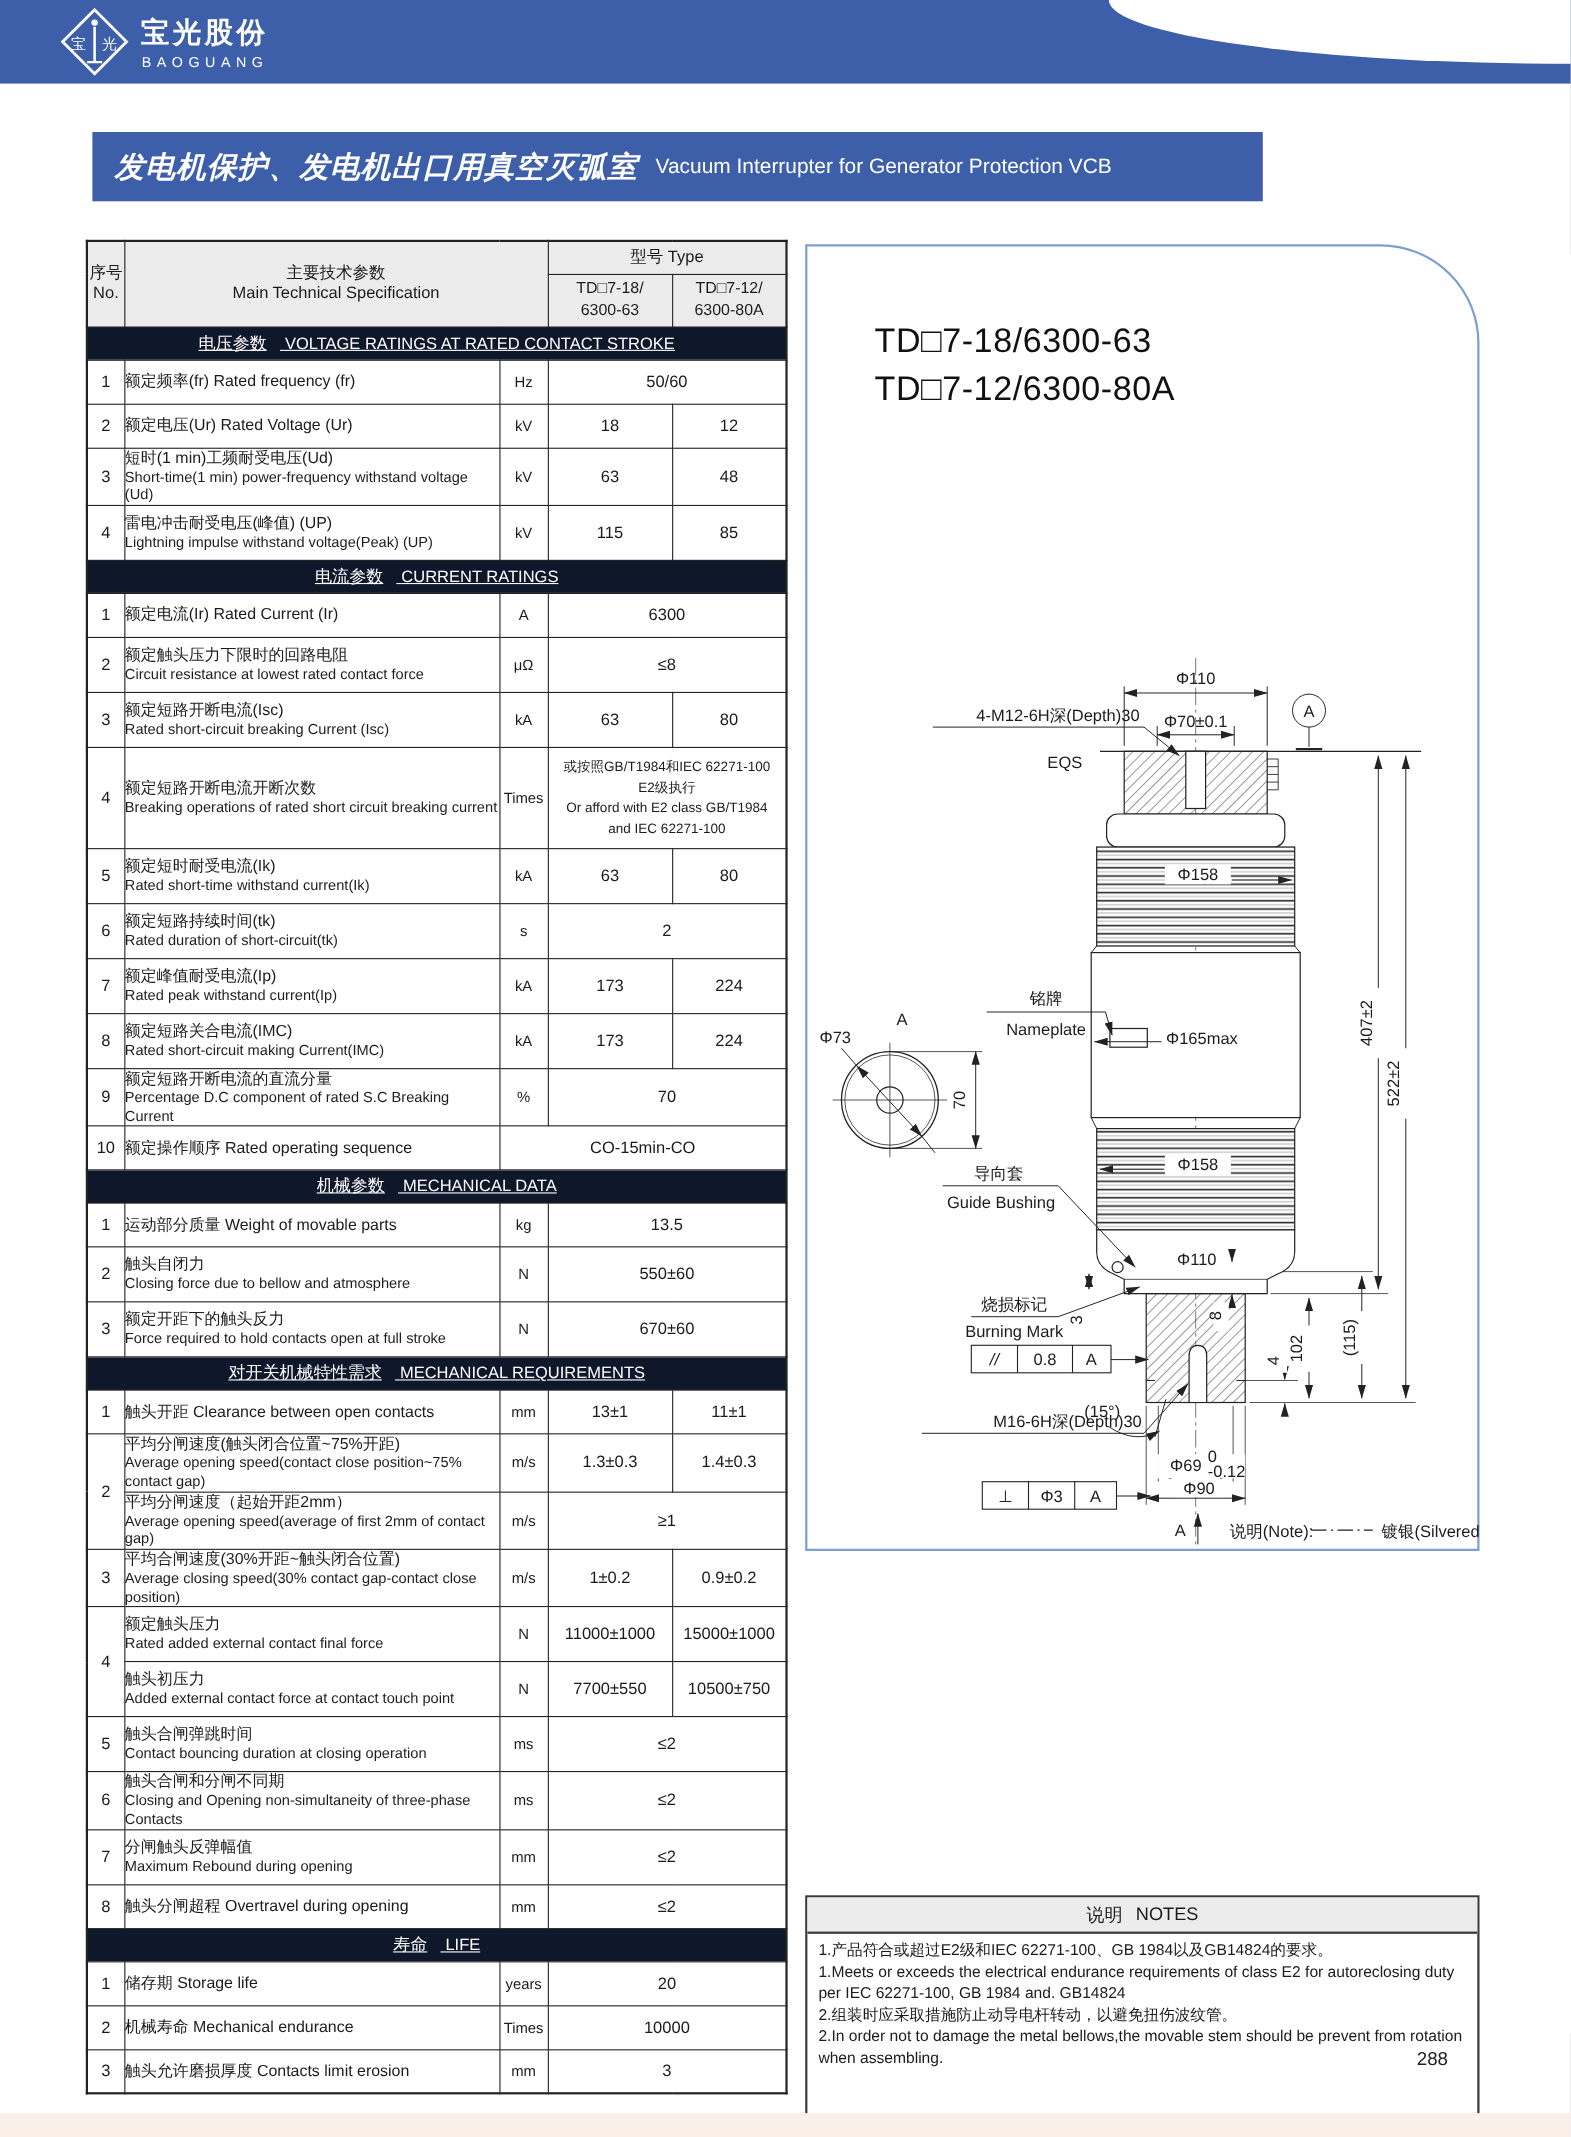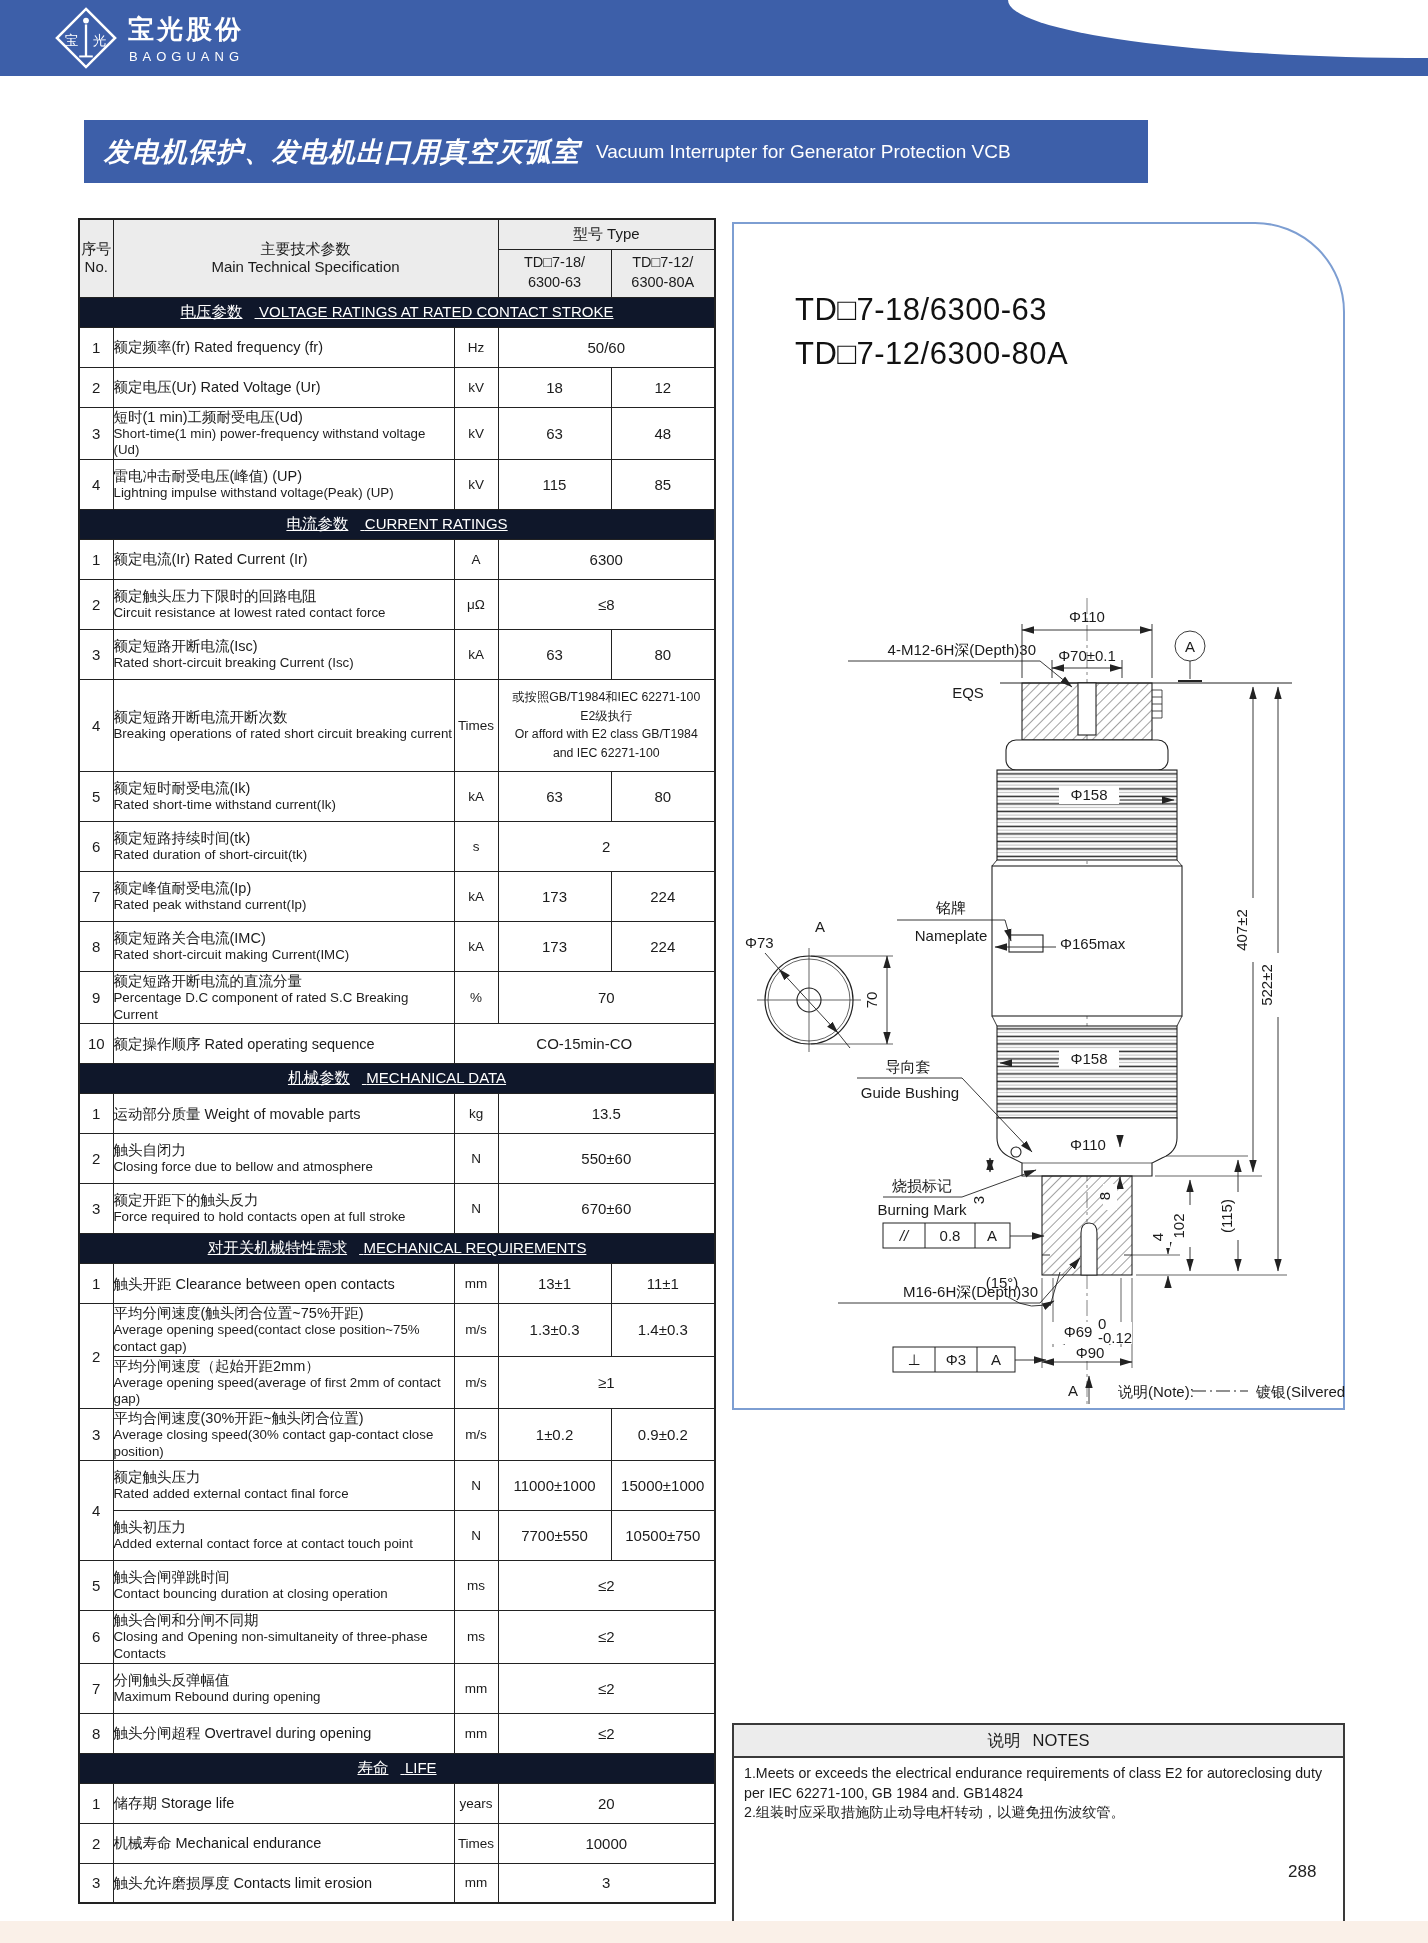--- a/index.html
+++ b/index.html
@@ -595,20 +595,22 @@
     <text x="1118" y="1397" text-anchor="start">说明(Note):</text>
     <text x="1256" y="1397" text-anchor="start">镀银(Silvered)</text>
   </svg>
 
   <div class="notes">
     <div class="notes-h">
       <span class="zh">说明</span>
       <span class="en">NOTES</span>
     </div>
     <div class="notes-b">
+      <div>1.产品符合或超过E2级和IEC 62271-100、GB 1984以及GB14824的要求。</div>
       <div>1.Meets or exceeds the electrical endurance requirements of class E2 for autoreclosing duty per IEC 62271-100, GB 1984 and. GB14824</div>
       <div>2.组装时应采取措施防止动导电杆转动，以避免扭伤波纹管。</div>
+      <div>2.In order not to damage the metal bellows,the movable stem should be prevent from rotation when assembling.</div>
     </div>
   </div>
 
   <div class="pagenum">288</div>
   <div class="footstrip"></div>
 </div>
 
 </body></html>

